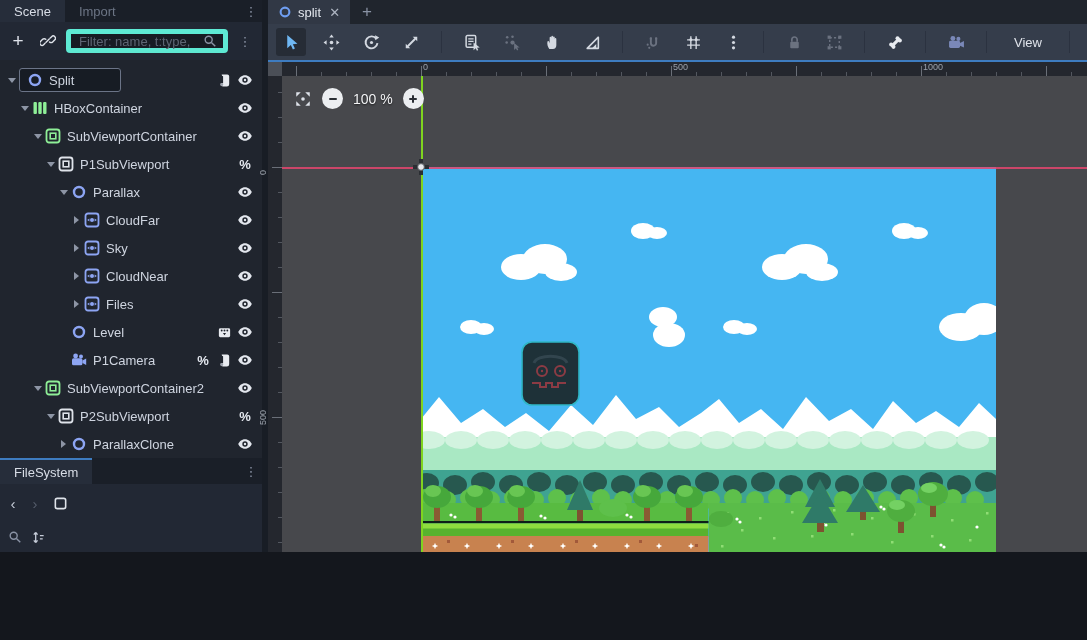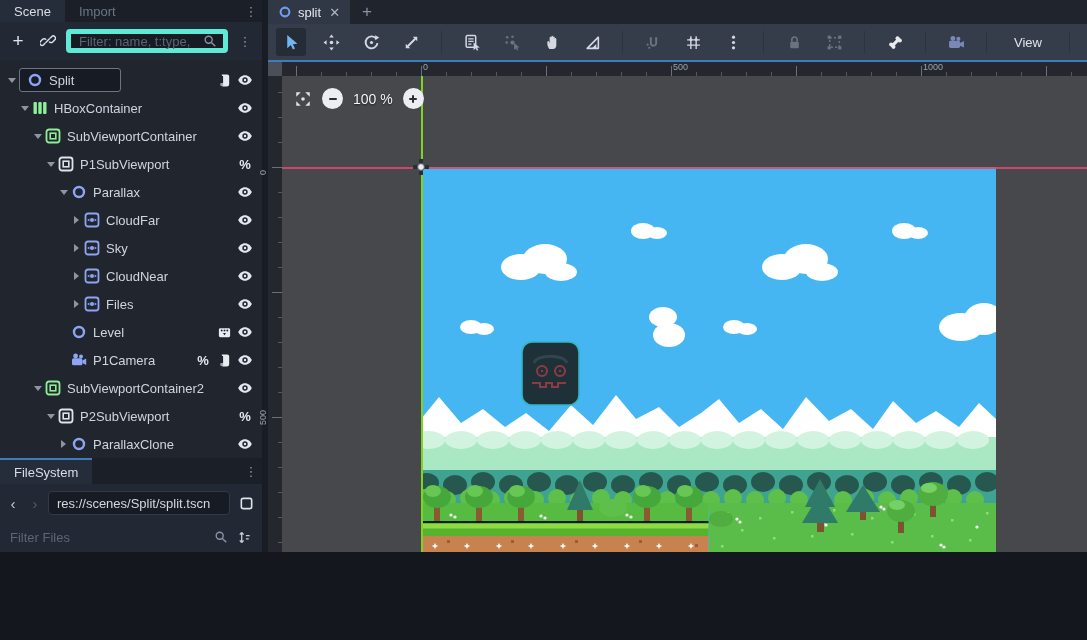--- a/index.html
+++ b/index.html
@@ -455,31 +455,27 @@
       </div>
 
     <div class="fs-tabs">
       <div class="fs-tab">FileSystem</div>
       <div class="strip-fill"></div>
       <div class="dots-btn">⋮</div>
     </div>
     <div class="fs-nav">
       <div class="nav-arrow">‹</div>
       <div class="nav-arrow dim">›</div>
-      <div class="path-box">
-        <input type="text" readonly="" value="res://scenes/Split/split.tscn" style="">
-      </div>
       <div class="tool-ico">
         <svg width="15" height="15" viewBox="0 0 16 16">
             <rect x="2.5" y="2.5" width="11" height="11" rx="2" stroke="#dfe3ea" stroke-width="1.7" fill="none"></rect>
           </svg>
       </div>
     </div>
     <div class="fs-filter">
-      <input type="text" placeholder="Filter Files" style="">
       <svg width="14" height="14" viewBox="0 0 16 16">
           <circle cx="6.5" cy="6.5" r="4" stroke="#8a93a5" stroke-width="1.6" fill="none"></circle>
           <path d="M9.6 9.6 14 14" stroke="#8a93a5" stroke-width="1.6"></path>
         </svg>
       <div class="tool-ico" style="width:20px;">
         <svg width="15" height="15" viewBox="0 0 16 16">
             <path d="M5 2.5v11 M5 2.5 3 5 M5 2.5 7 5 M5 13.5 3 11 M5 13.5 7 11" stroke="#c6ccd8" stroke-width="1.4" fill="none"></path>
             <path d="M9.5 6h4 M9.5 9.5h3" stroke="#c6ccd8" stroke-width="1.4"></path>
           </svg>
       </div>

